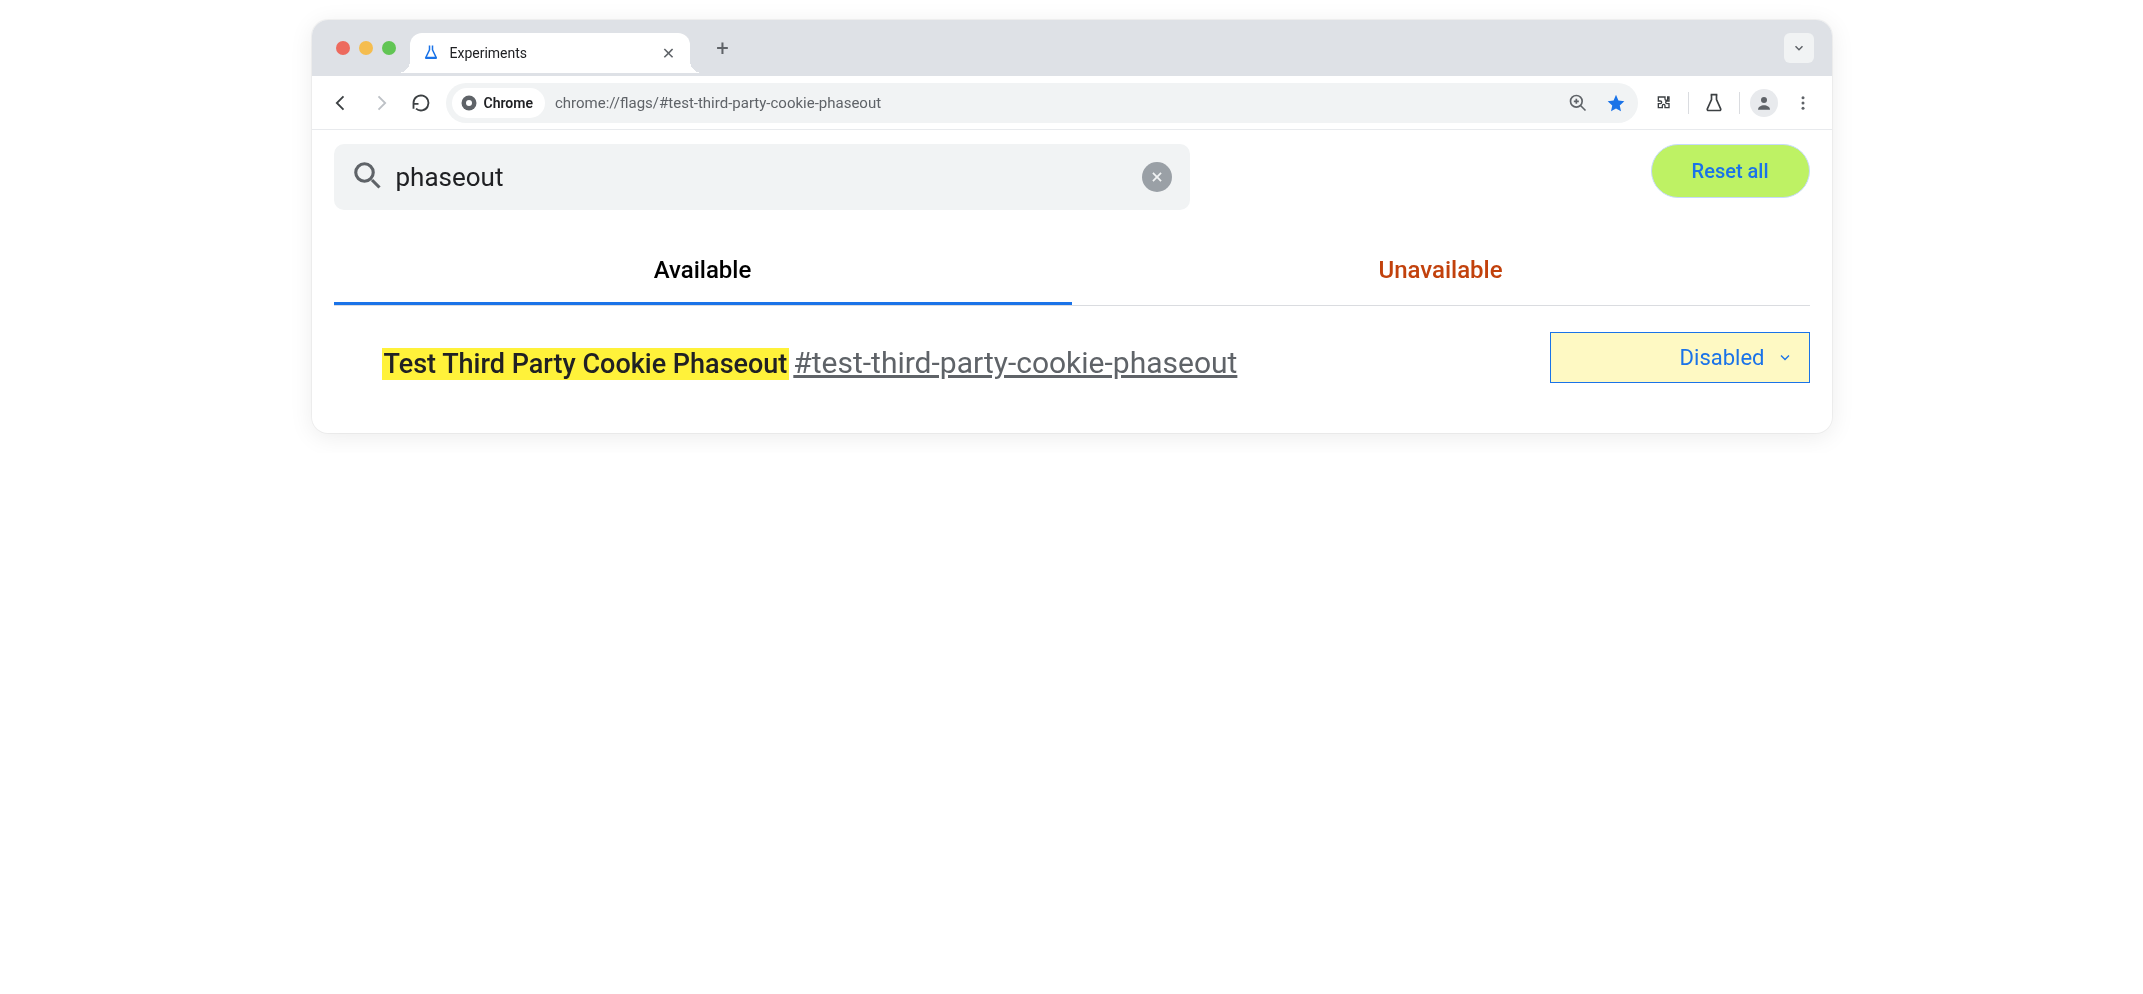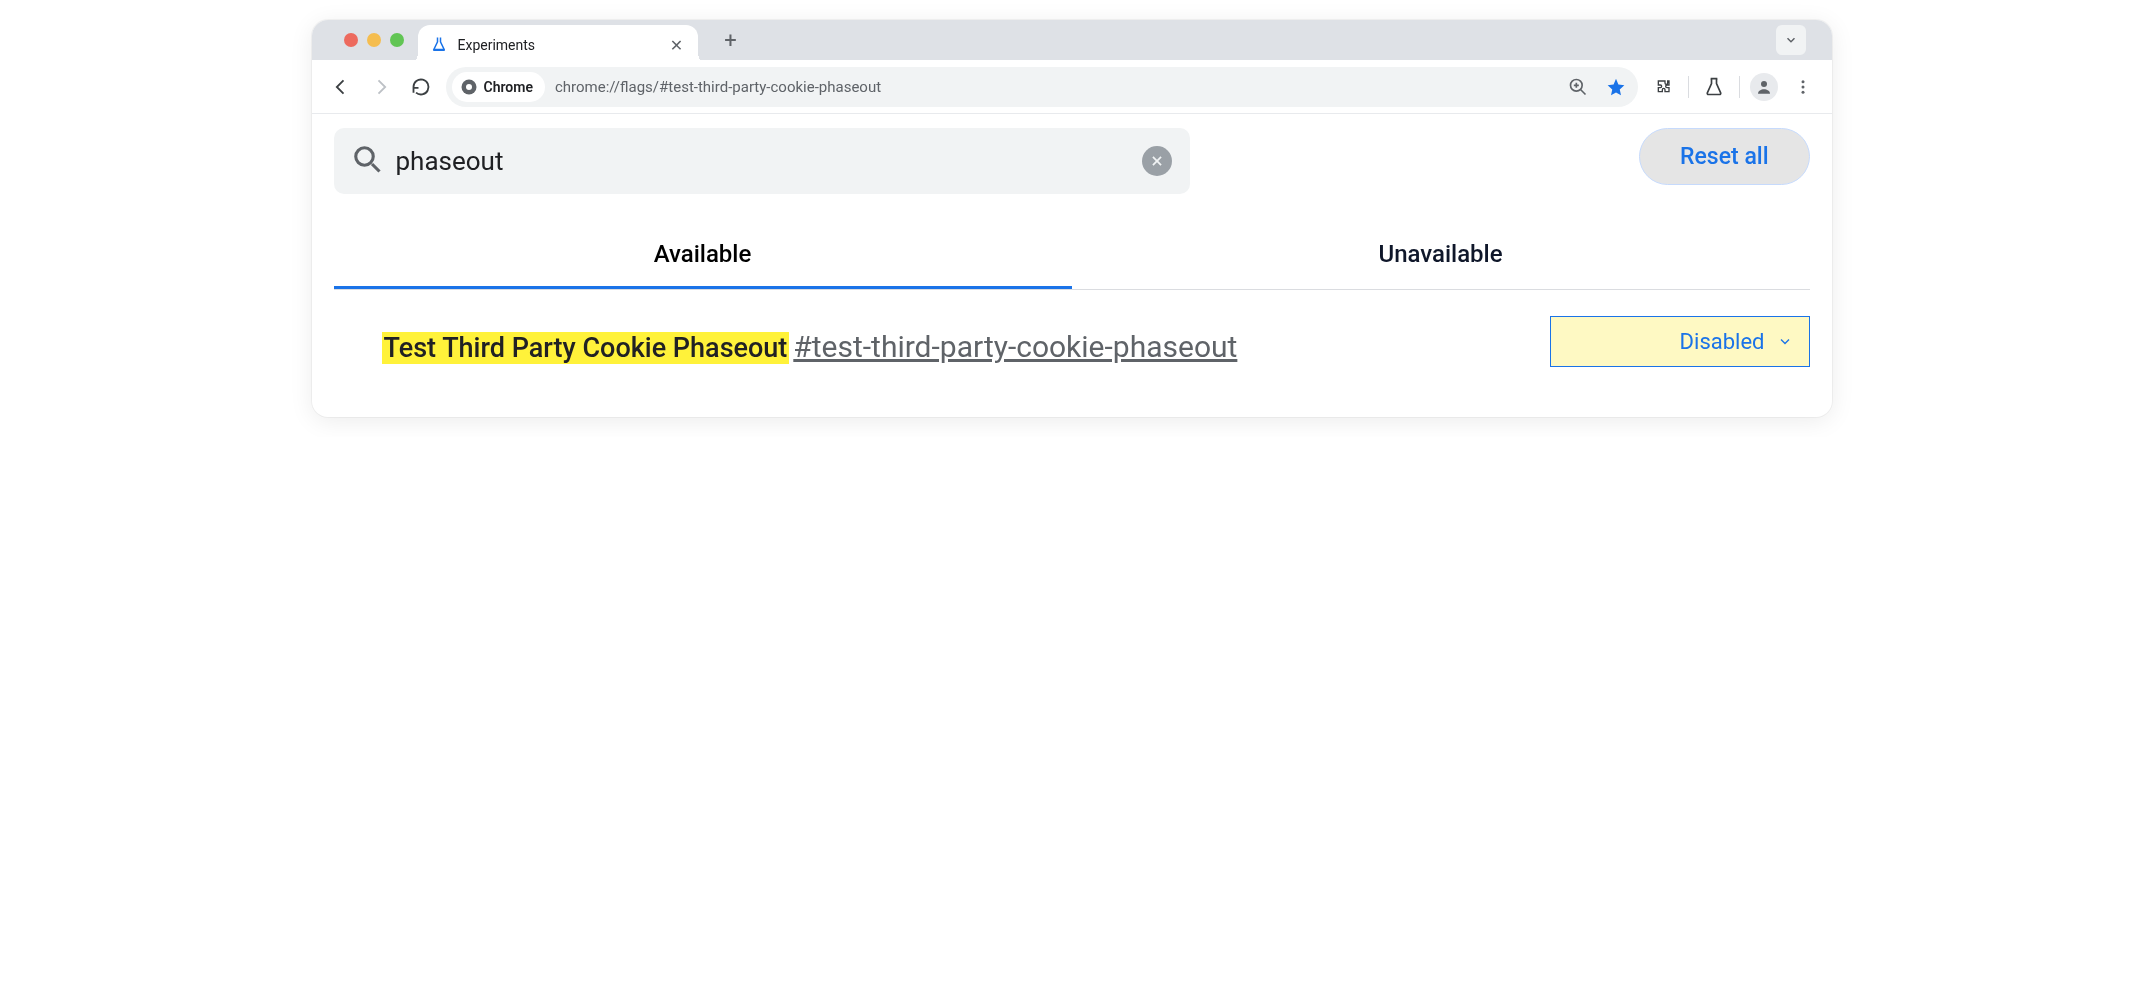--- a/index.html
+++ b/index.html
@@ -14,22 +14,22 @@
       background: #fff;
       border-radius: 16px;
       box-shadow: 0 4px 24px rgba(0,0,0,0.08), 0 0 0 1px rgba(0,0,0,0.04);
       overflow: hidden;
     }
     
     .tabbar {
       background: #dee1e6;
       display: flex;
       align-items: center;
-      height: 40px;
-      padding: 0 20px;
+      height: 56px;
+      padding: 0 12px;
       position: relative;
     }
     .traffic-lights {
       display: flex;
       gap: 9px;
       padding: 0 14px 0 12px;
       align-items: center;
     }
     .tl { width: 14px; height: 14px; border-radius: 50%; }
     .tl.red { background: #ed6a5e; }
@@ -124,35 +124,35 @@
       font-size: 26px;
       color: #202124;
       outline: none;
       font-family: inherit;
     }
     .clear-btn { width:30px; height:30px; border-radius:50%; background:#9aa0a6; display:flex; align-items:center; justify-content:center; color:#f1f3f4; font-weight:bold; }
     .search-spacer { flex: 1; }
     .reset-btn {
       border: 1px solid #c6dafc;
       color: #1a73e8;
-      background: #e5e5e5;
+      background: #bef264;
       border-radius: 30px;
       padding: 14px 40px;
-      font-size: 23px;
+      font-size: 20px;
       font-weight: 500;
       font-family: inherit;
     }
     .tabs-row { display:flex; border-bottom: 1px solid #dadce0; margin-top: 28px; }
     .content-tab {
       flex: 1;
       text-align: center;
       padding: 18px 0;
       font-size: 24px;
       font-weight: 500;
-      color: #0f172a;
+      color: #c2410c;
       border-bottom: 3px solid transparent;
       cursor: pointer;
     }
     .content-tab.active { color: #000000; border-bottom-color: #1a73e8; }
     .result { display:flex; align-items:center; gap:30px; padding: 26px 0 10px; }
     .result-text { flex: 1; }
     .result-title { font-size: 27px; font-weight:500; color:#202124; display:inline; background: #fff23a; padding: 0 2px; margin-left: 48px; }
     .result-desc { font-size: 24px; color:#5f6368; margin-top: 8px; line-height: 1.5; }
     .result-hash { font-size:30px; color:#5f6368; text-decoration: underline; margin-top: 10px; display:inline-block; }
     .dropdown {

